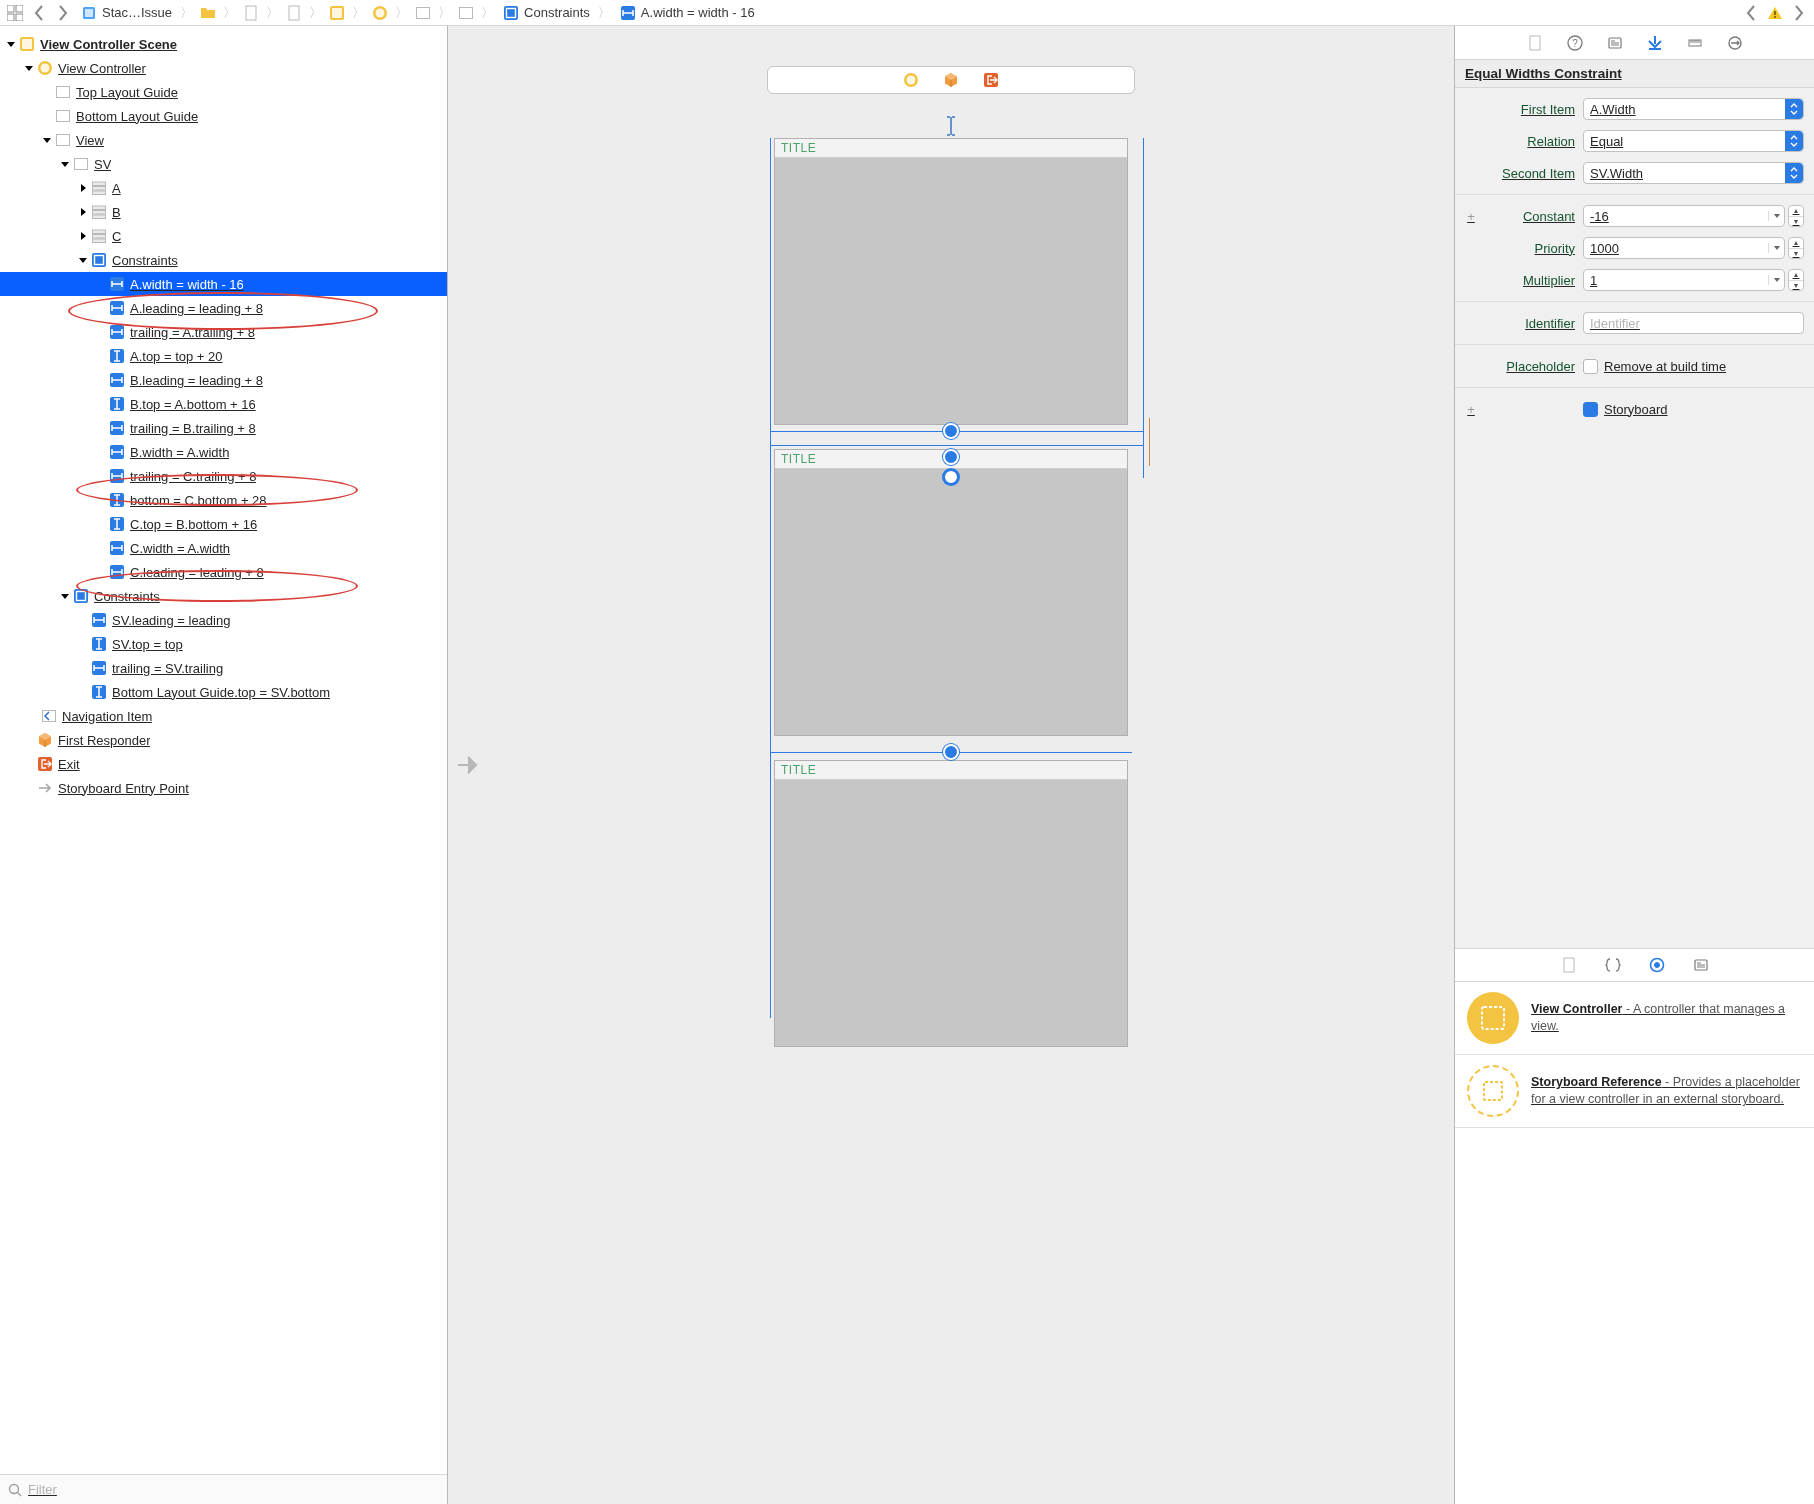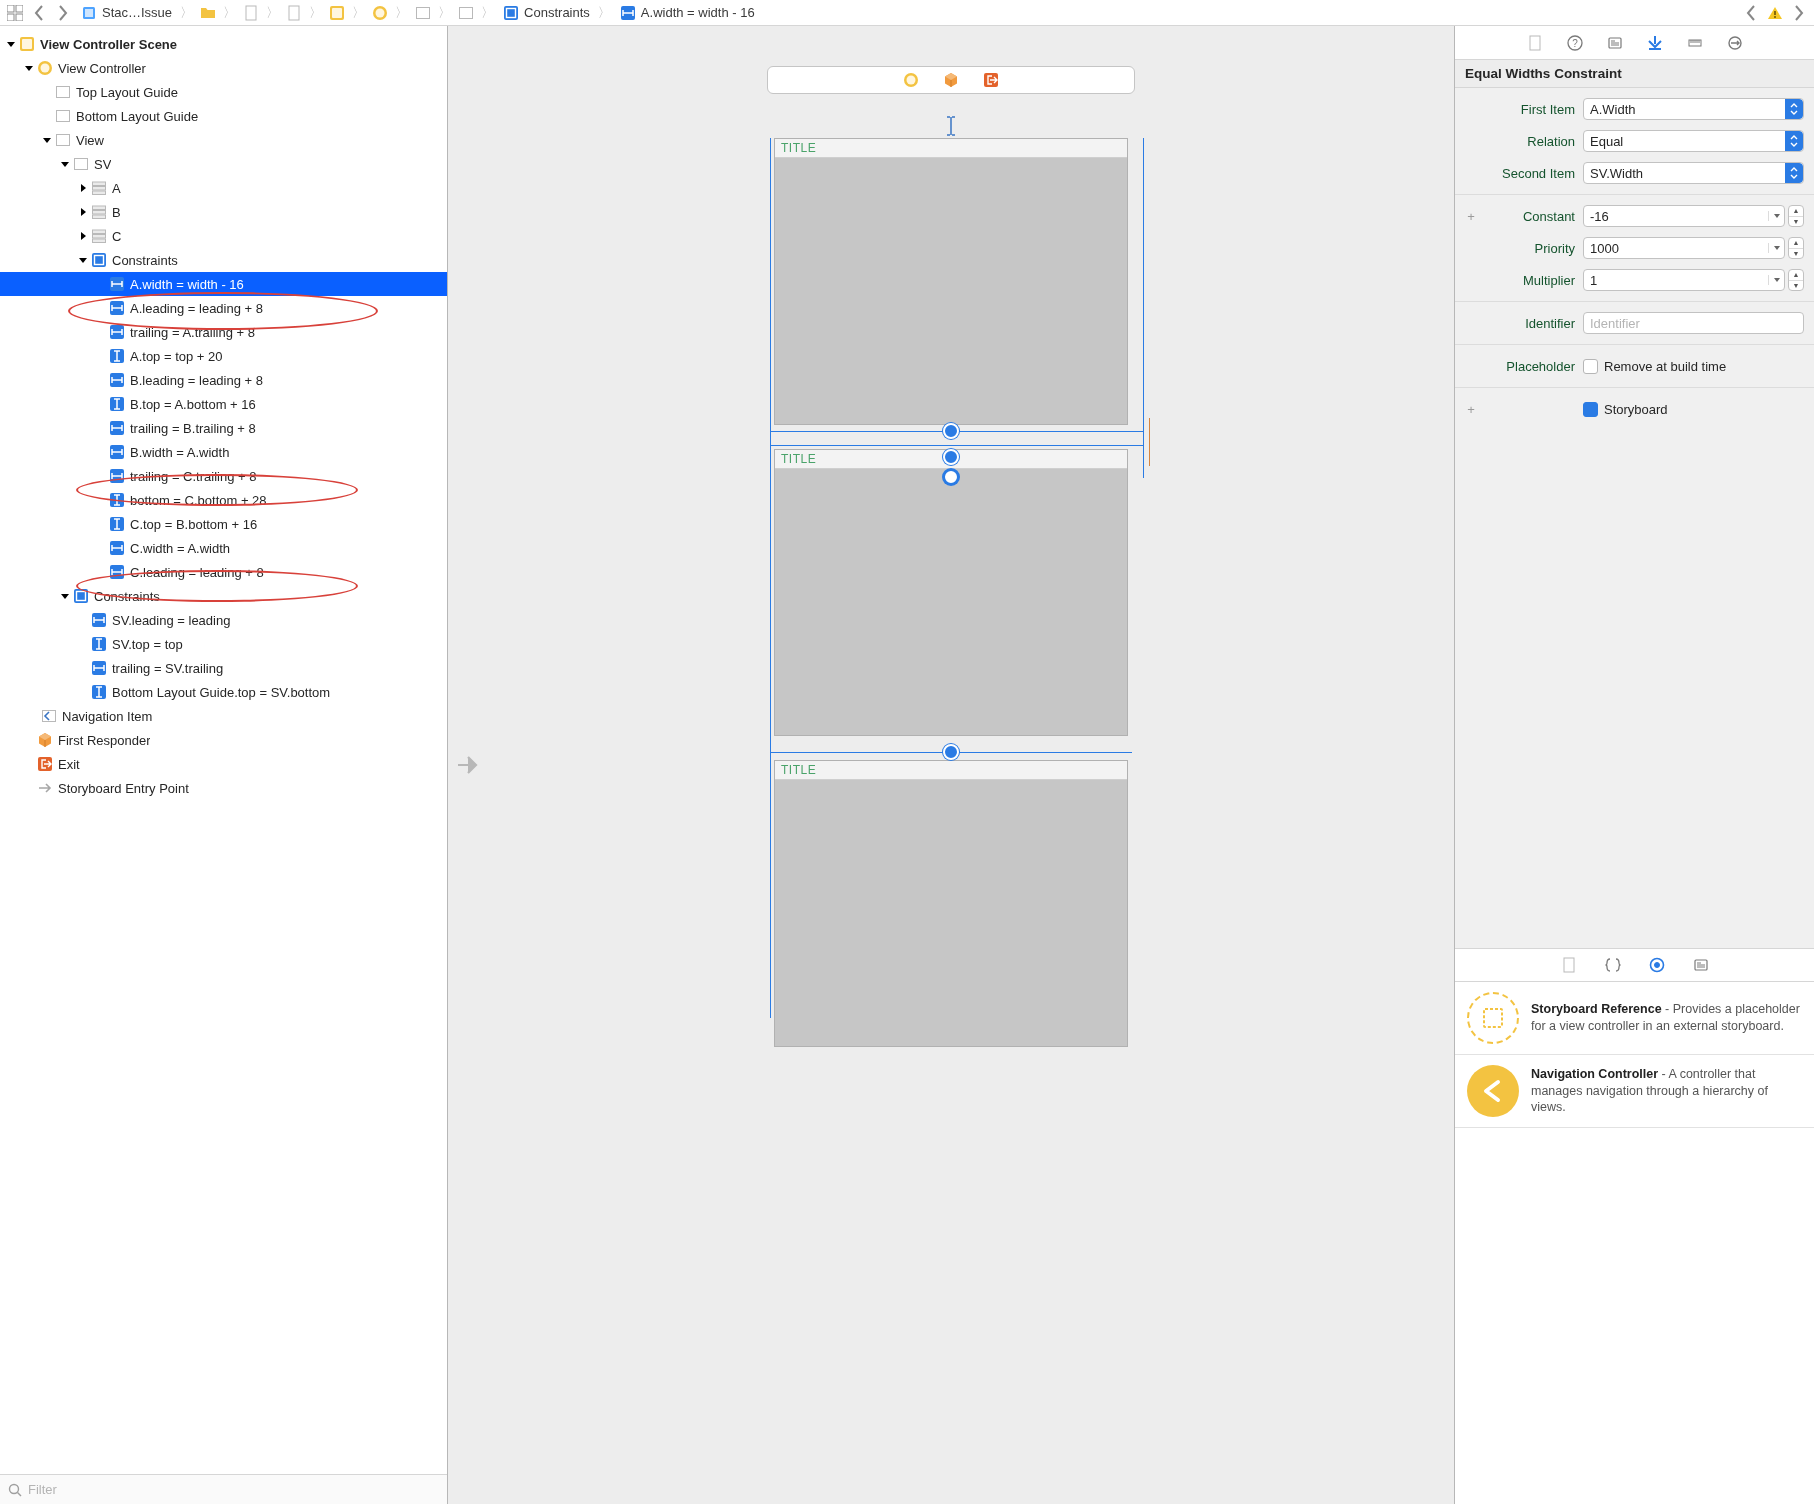--- a/index.html
+++ b/index.html
@@ -9,21 +9,21 @@
 
 .topbar { display: flex; align-items: center; gap: 6px; height: 26px; padding: 0 6px; background: #fff; border-bottom: 1px solid #d6d6d6; overflow: hidden; }
 .grid-icon, .plus-icon, .nav-arrow, .warn-icon, .crumb-icon { display: inline-flex; justify-content: center; align-items: center; width: 18px; height: 18px; }
 .crumb { display: inline-flex; align-items: center; gap: 4px; padding: 0 2px; white-space: nowrap; }
 .crumb-sep { color: #b8b8b8; }
 .crumb-text { color: #3a3a3a; }
 .crumb-icon svg { display: block; }
 
 
 .workspace { flex: 1; display: flex; min-height: 0; }
-.col { display: flex; flex-direction: column; min-height: 0; }
+.col { display: flex; flex-direction: column; min-height: 0; text-decoration: underline; }
 .outline-pane { width: 448px; background: #fff; border-right: 1px solid #b7b7b7; }
 .canvas-pane { flex: 1; background: #ededed; position: relative; }
 .inspector-pane { width: 360px; background: #f0f0f0; border-left: 1px solid #b7b7b7; }
 
 
 .outline { flex: 1; overflow: auto; padding: 6px 0 0 0; }
 .row { display: flex; align-items: center; height: 24px; padding-right: 8px; cursor: default; }
 .row .indent { flex: 0 0 auto; }
 .row .disc { width: 14px; display: flex; justify-content: center; align-items: center; flex-shrink: 0; }
 .row .icon { width: 18px; height: 18px; margin-right: 4px; display: inline-flex; justify-content: center; align-items: center; flex-shrink: 0; }
@@ -925,31 +925,31 @@
           </svg>
         </span>
       <span class="ins-tab">
           <svg width="16" height="16">
             <use href="#ic-id"></use>
           </svg>
         </span>
     </div>
     <div class="lib-list">
       <div class="lib-item">
+        <div class="lib-thumb solid">
+            <svg width="30" height="30">
+              <rect x="4" y="4" width="22" height="22" rx="2" fill="none" stroke-width="2" stroke-dasharray="3 2"></rect>
+            </svg>
+          </div>
+        <div class="lib-text"><b>View Controller</b><span> - A controller that manages a view.</span></div>
+      </div>
+      <div class="lib-item">
         <div class="lib-thumb dashed">
             <svg width="30" height="30">
               <rect x="6" y="6" width="18" height="18" rx="1" fill="none" stroke-width="2" stroke-dasharray="3 2"></rect>
             </svg>
           </div>
         <div class="lib-text"><b>Storyboard Reference</b><span> - Provides a placeholder for a view controller in an external storyboard.</span></div>
       </div>
-      <div class="lib-item">
-        <div class="lib-thumb solid">
-            <svg width="30" height="30">
-              <path d="M20 6 L8 15 L20 24" fill="none" stroke="#3a60c8" stroke-width="4" stroke-linecap="round" stroke-linejoin="round"></path>
-            </svg>
-          </div>
-        <div class="lib-text"><b>Navigation Controller</b><span> - A controller that manages navigation through a hierarchy of views.</span></div>
-      </div>
     </div>
   </div>
 
 </div>
 
 </body></html>

